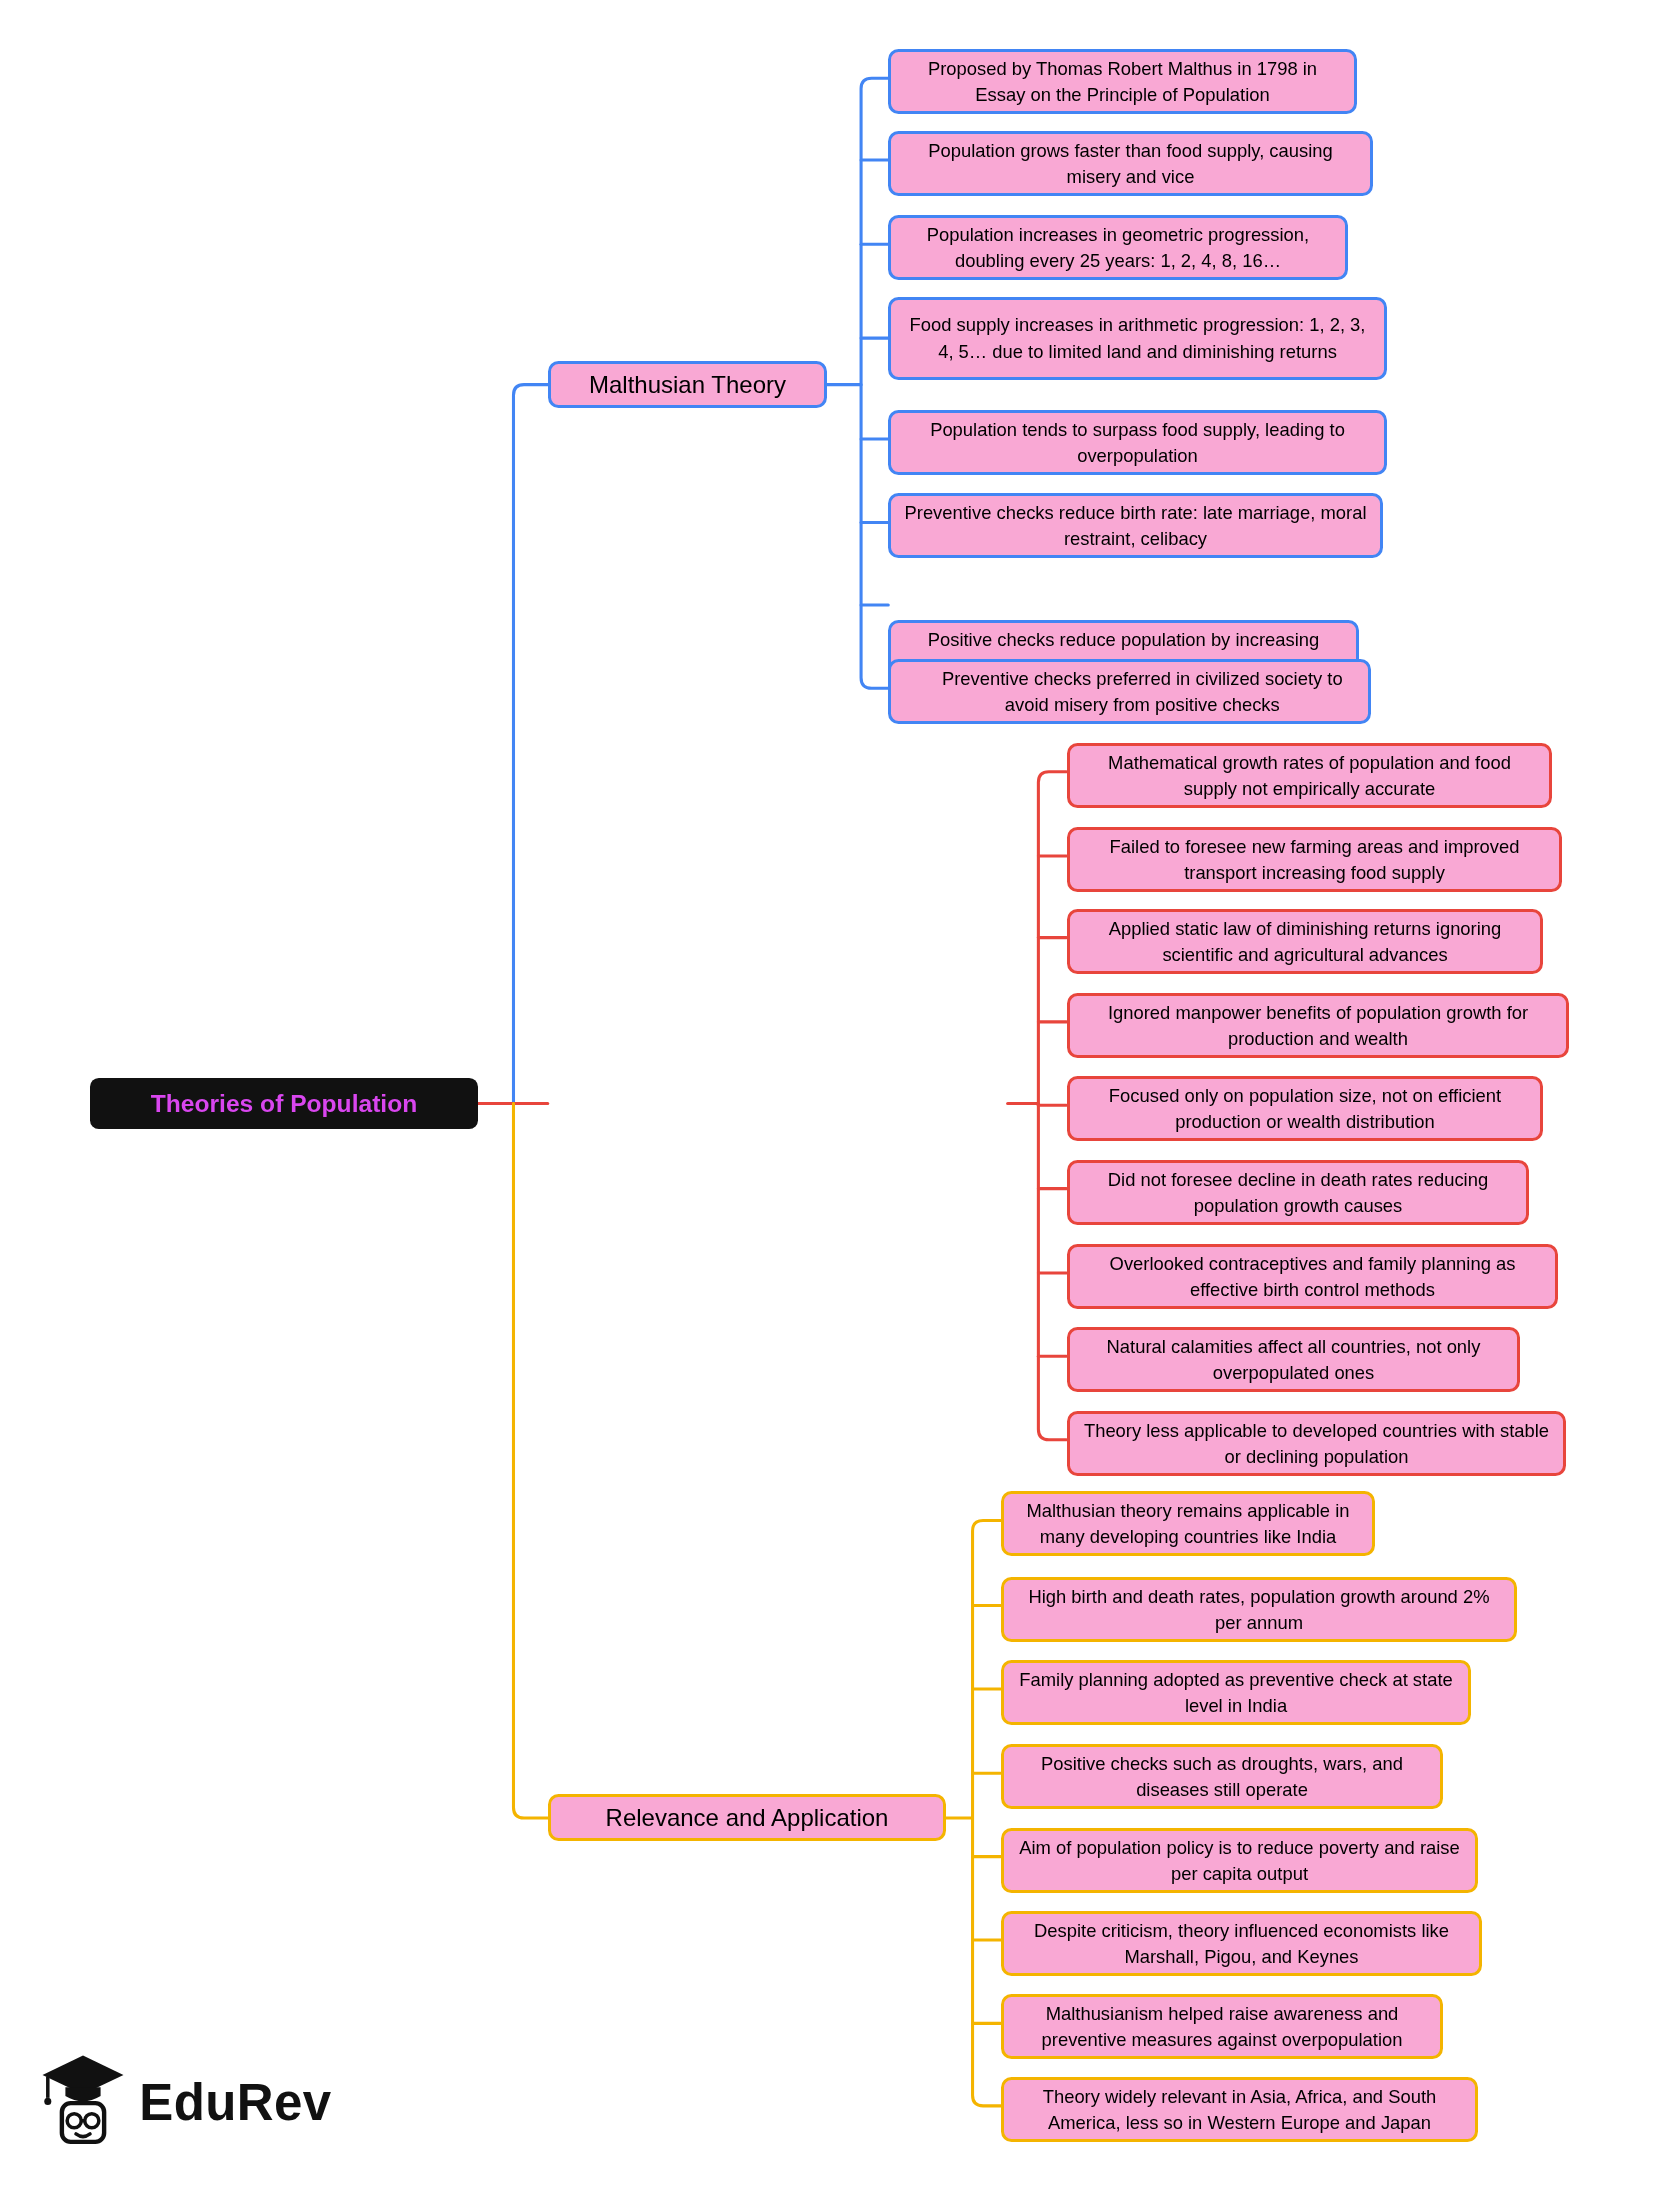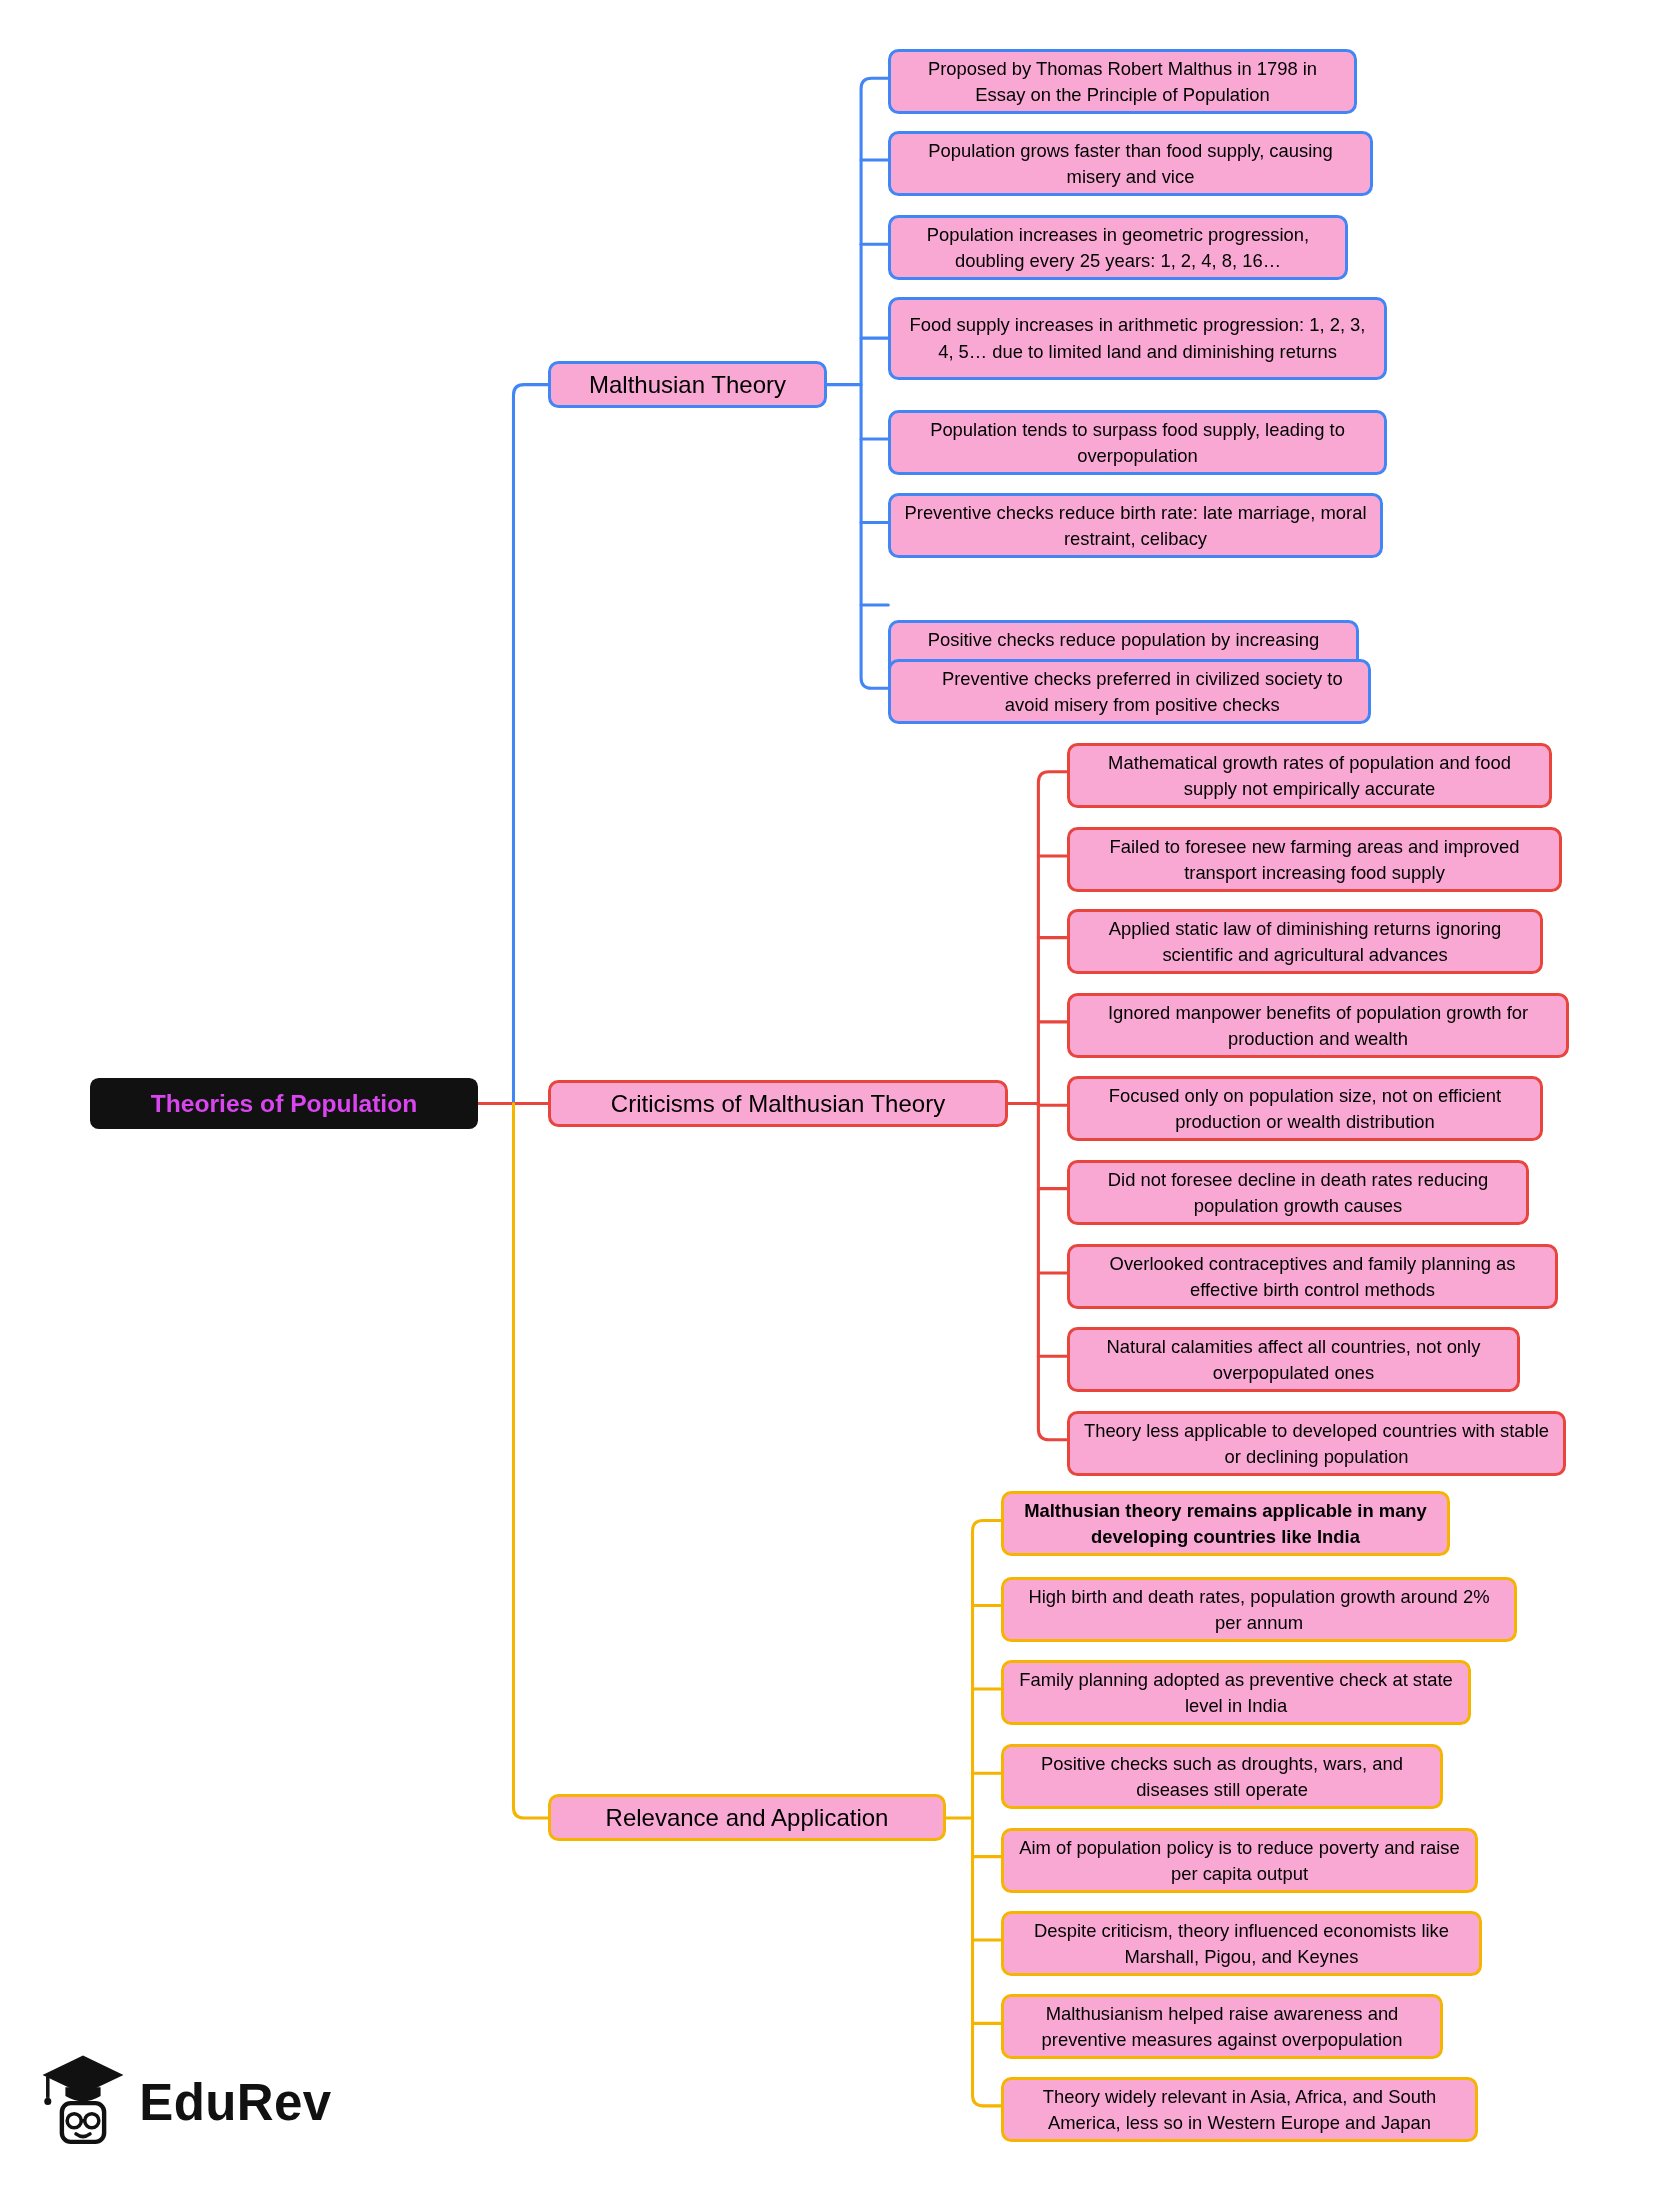--- a/index.html
+++ b/index.html
@@ -59,21 +59,20 @@
       <path d="M 1108 2020 H 1140"></path>
       <path d="M 1108 2115 H 1140"></path>
       <path d="M 1108 2210 H 1140"></path>
       <path d="M 1108 2305 H 1140"></path>
     </g>
   </svg>
 
   <div class="node root" style="left:90px;top:1078px;width:388px;height:51px;">Theories of Population</div>
 
   <div class="node branch c0" style="left:548px;top:361px;width:279px;min-height:47px;">Malthusian Theory</div>
-  <div class="node branch c1" style="left:548px;top:1080px;width:460px;min-height:47px;">Criticisms of Malthusian Theory</div>
   <div class="node branch c2" style="left:548px;top:1794px;width:398px;min-height:47px;">Relevance and Application</div>
 
   <div class="node leaf c0" style="left:888px;top:49px;width:469px;min-height:59px;">Proposed by Thomas Robert Malthus in 1798 in Essay on the Principle of Population</div>
   <div class="node leaf c0" style="left:888px;top:131px;width:485px;min-height:59px;">Population grows faster than food supply, causing misery and vice</div>
   <div class="node leaf c0" style="left:888px;top:215px;width:460px;min-height:59px;">Population increases in geometric progression, doubling every 25 years: 1, 2, 4, 8, 16…</div>
   <div class="node leaf c0" style="left:888px;top:297px;width:499px;min-height:83px;">Food supply increases in arithmetic progression: 1, 2, 3, 4, 5… due to limited land and diminishing returns</div>
   <div class="node leaf c0" style="left:888px;top:410px;width:499px;min-height:59px;">Population tends to surpass food supply, leading to overpopulation</div>
   <div class="node leaf c0" style="left:888px;top:493px;width:495px;min-height:59px;">Preventive checks reduce birth rate: late marriage, moral restraint, celibacy</div>
   <div class="node leaf c0" style="left:888px;top:576px;width:471px;min-height:59px;margin-top:44px;">Positive checks reduce population by increasing death rate: famine, war, disease, floods</div>
   <div class="node leaf c0" style="left:888px;top:659px;width:483px;min-height:59px;padding-left:37px;">Preventive checks preferred in civilized society to avoid misery from positive checks</div>
@@ -81,21 +80,21 @@
   <div class="node leaf c1" style="left:1067px;top:743px;width:485px;min-height:59px;">Mathematical growth rates of population and food supply not empirically accurate</div>
   <div class="node leaf c1" style="left:1067px;top:827px;width:495px;min-height:59px;">Failed to foresee new farming areas and improved transport increasing food supply</div>
   <div class="node leaf c1" style="left:1067px;top:909px;width:476px;min-height:59px;">Applied static law of diminishing returns ignoring scientific and agricultural advances</div>
   <div class="node leaf c1" style="left:1067px;top:993px;width:502px;min-height:59px;">Ignored manpower benefits of population growth for production and wealth</div>
   <div class="node leaf c1" style="left:1067px;top:1076px;width:476px;min-height:59px;">Focused only on population size, not on efficient production or wealth distribution</div>
   <div class="node leaf c1" style="left:1067px;top:1160px;width:462px;min-height:59px;">Did not foresee decline in death rates reducing population growth causes</div>
   <div class="node leaf c1" style="left:1067px;top:1244px;width:491px;min-height:59px;">Overlooked contraceptives and family planning as effective birth control methods</div>
   <div class="node leaf c1" style="left:1067px;top:1327px;width:453px;min-height:59px;">Natural calamities affect all countries, not only overpopulated ones</div>
   <div class="node leaf c1" style="left:1067px;top:1411px;width:499px;min-height:59px;">Theory less applicable to developed countries with stable or declining population</div>
 
-  <div class="node leaf c2" style="left:1001px;top:1491px;width:449px;min-height:59px;font-weight:bold;">Malthusian theory remains applicable in many developing countries like India</div>
+  <div class="node leaf c2" style="left:1001px;top:1491px;width:374px;min-height:59px;">Malthusian theory remains applicable in many developing countries like India</div>
   <div class="node leaf c2" style="left:1001px;top:1577px;width:516px;min-height:59px;">High birth and death rates, population growth around 2% per annum</div>
   <div class="node leaf c2" style="left:1001px;top:1660px;width:470px;min-height:59px;">Family planning adopted as preventive check at state level in India</div>
   <div class="node leaf c2" style="left:1001px;top:1744px;width:442px;min-height:59px;">Positive checks such as droughts, wars, and diseases still operate</div>
   <div class="node leaf c2" style="left:1001px;top:1828px;width:477px;min-height:59px;">Aim of population policy is to reduce poverty and raise per capita output</div>
   <div class="node leaf c2" style="left:1001px;top:1911px;width:481px;min-height:59px;">Despite criticism, theory influenced economists like Marshall, Pigou, and Keynes</div>
   <div class="node leaf c2" style="left:1001px;top:1994px;width:442px;min-height:59px;">Malthusianism helped raise awareness and preventive measures against overpopulation</div>
   <div class="node leaf c2" style="left:1001px;top:2077px;width:477px;min-height:59px;">Theory widely relevant in Asia, Africa, and South America, less so in Western Europe and Japan</div>
 
   <div class="logo">
     <span>

